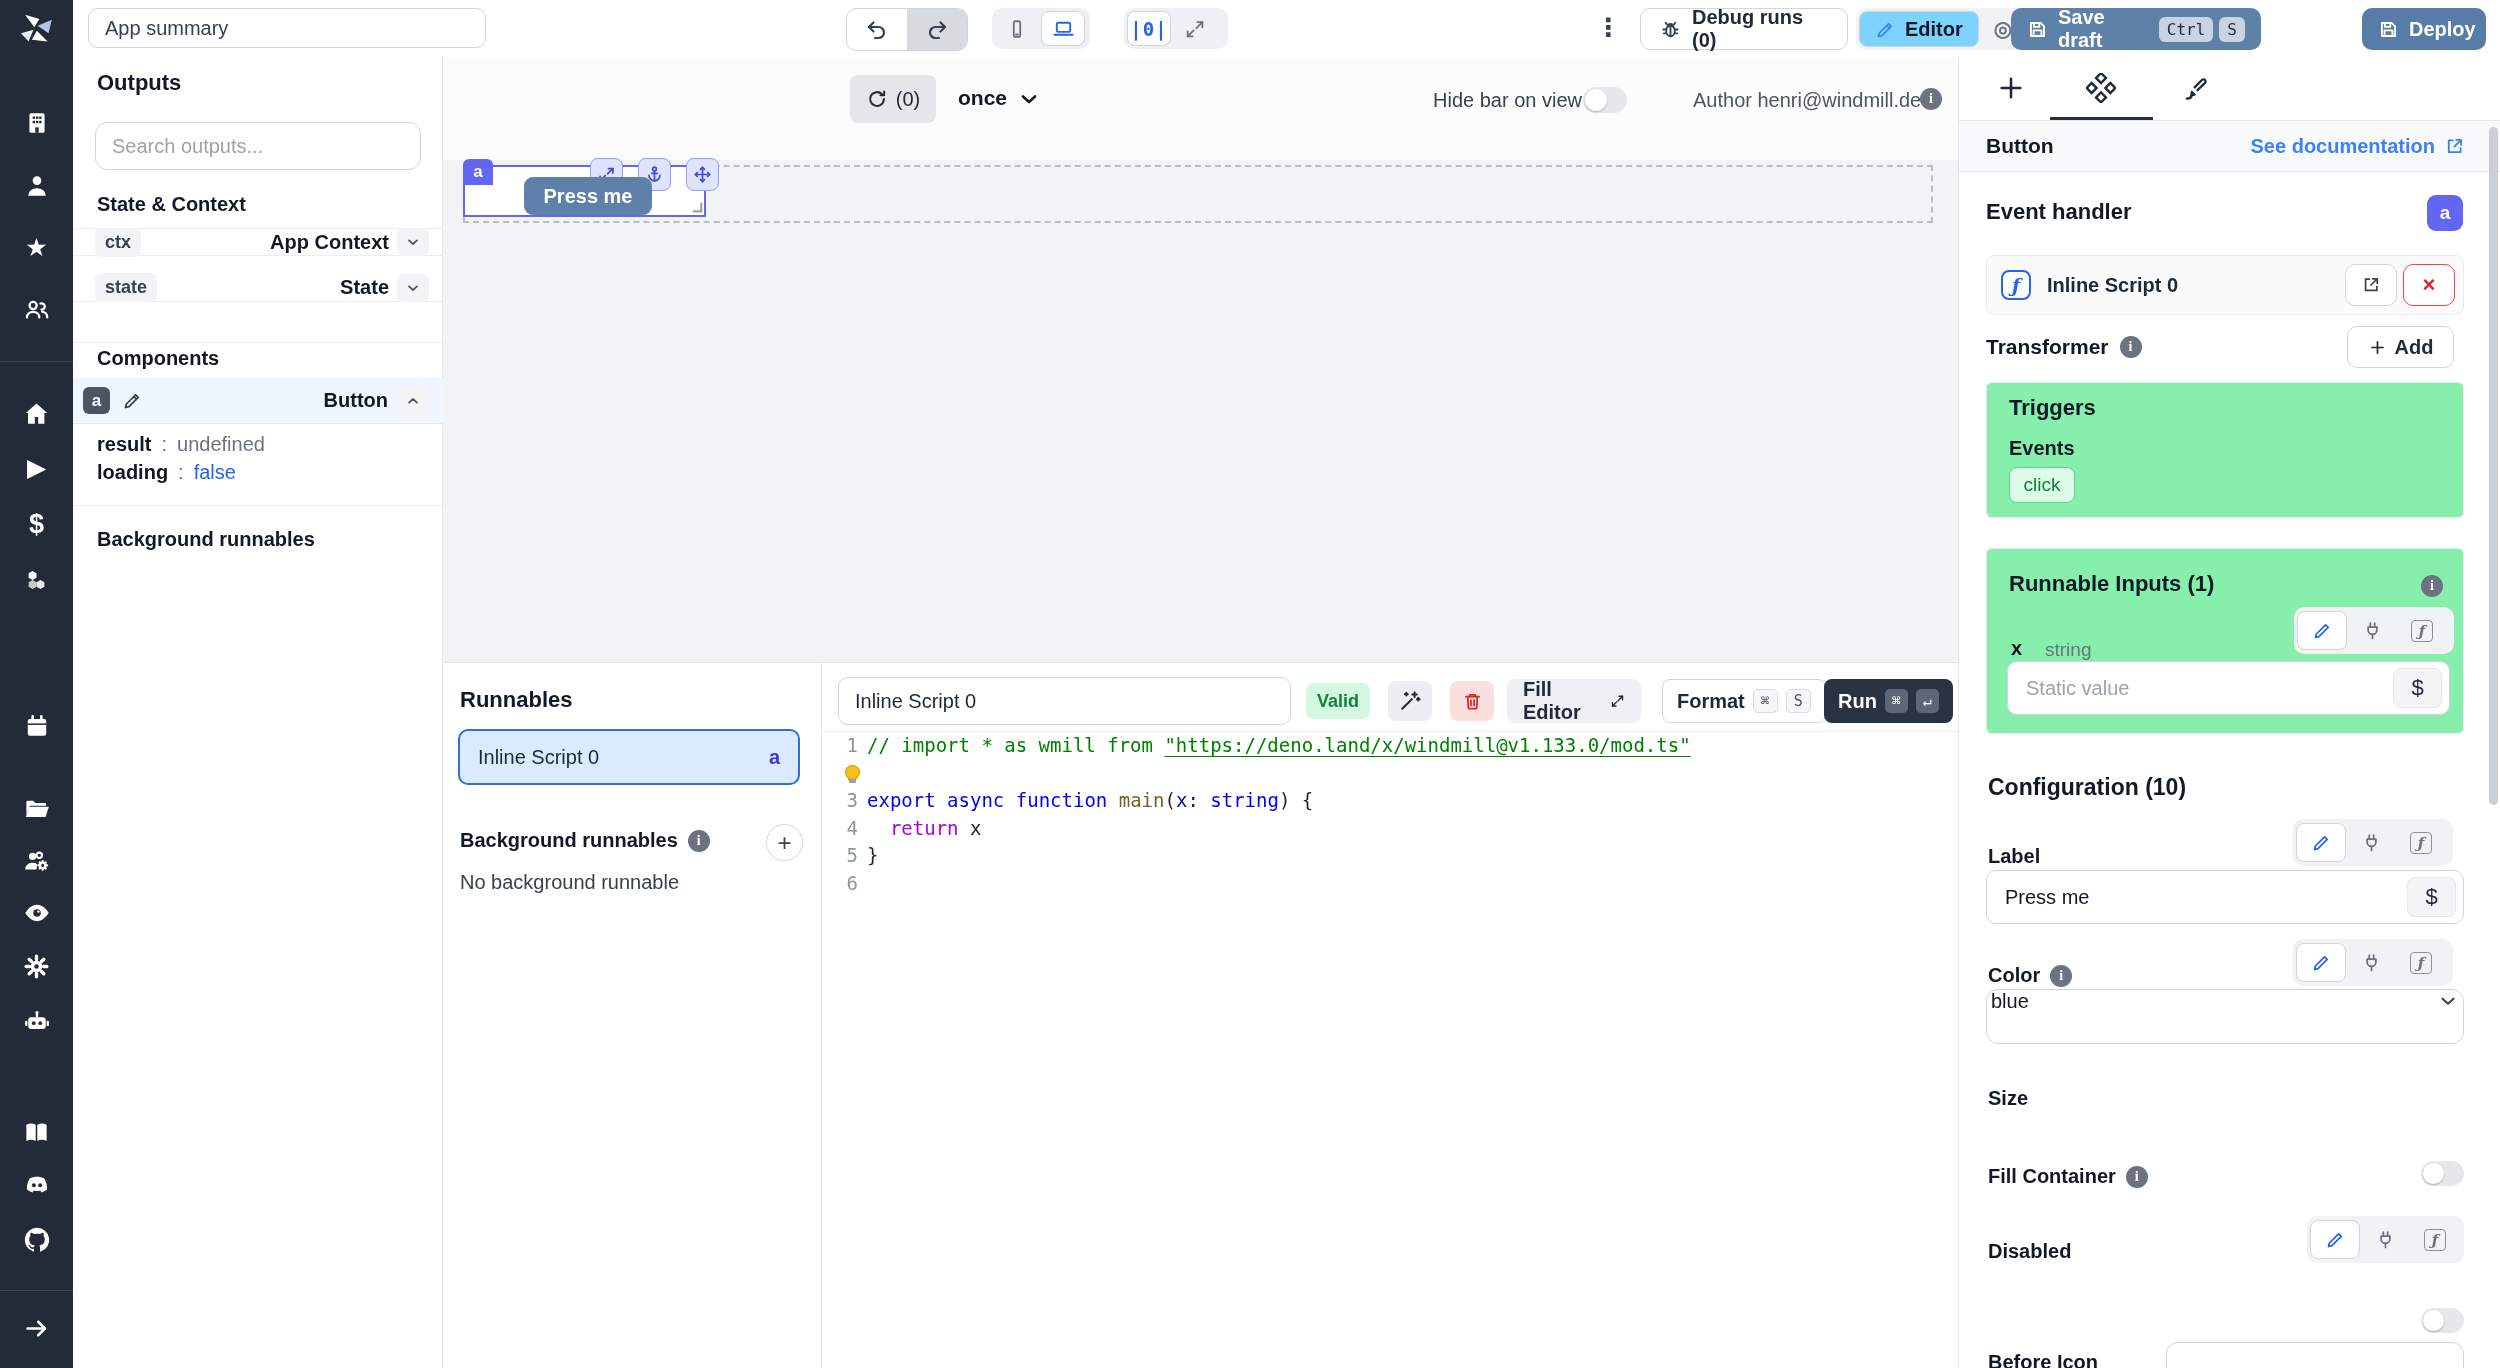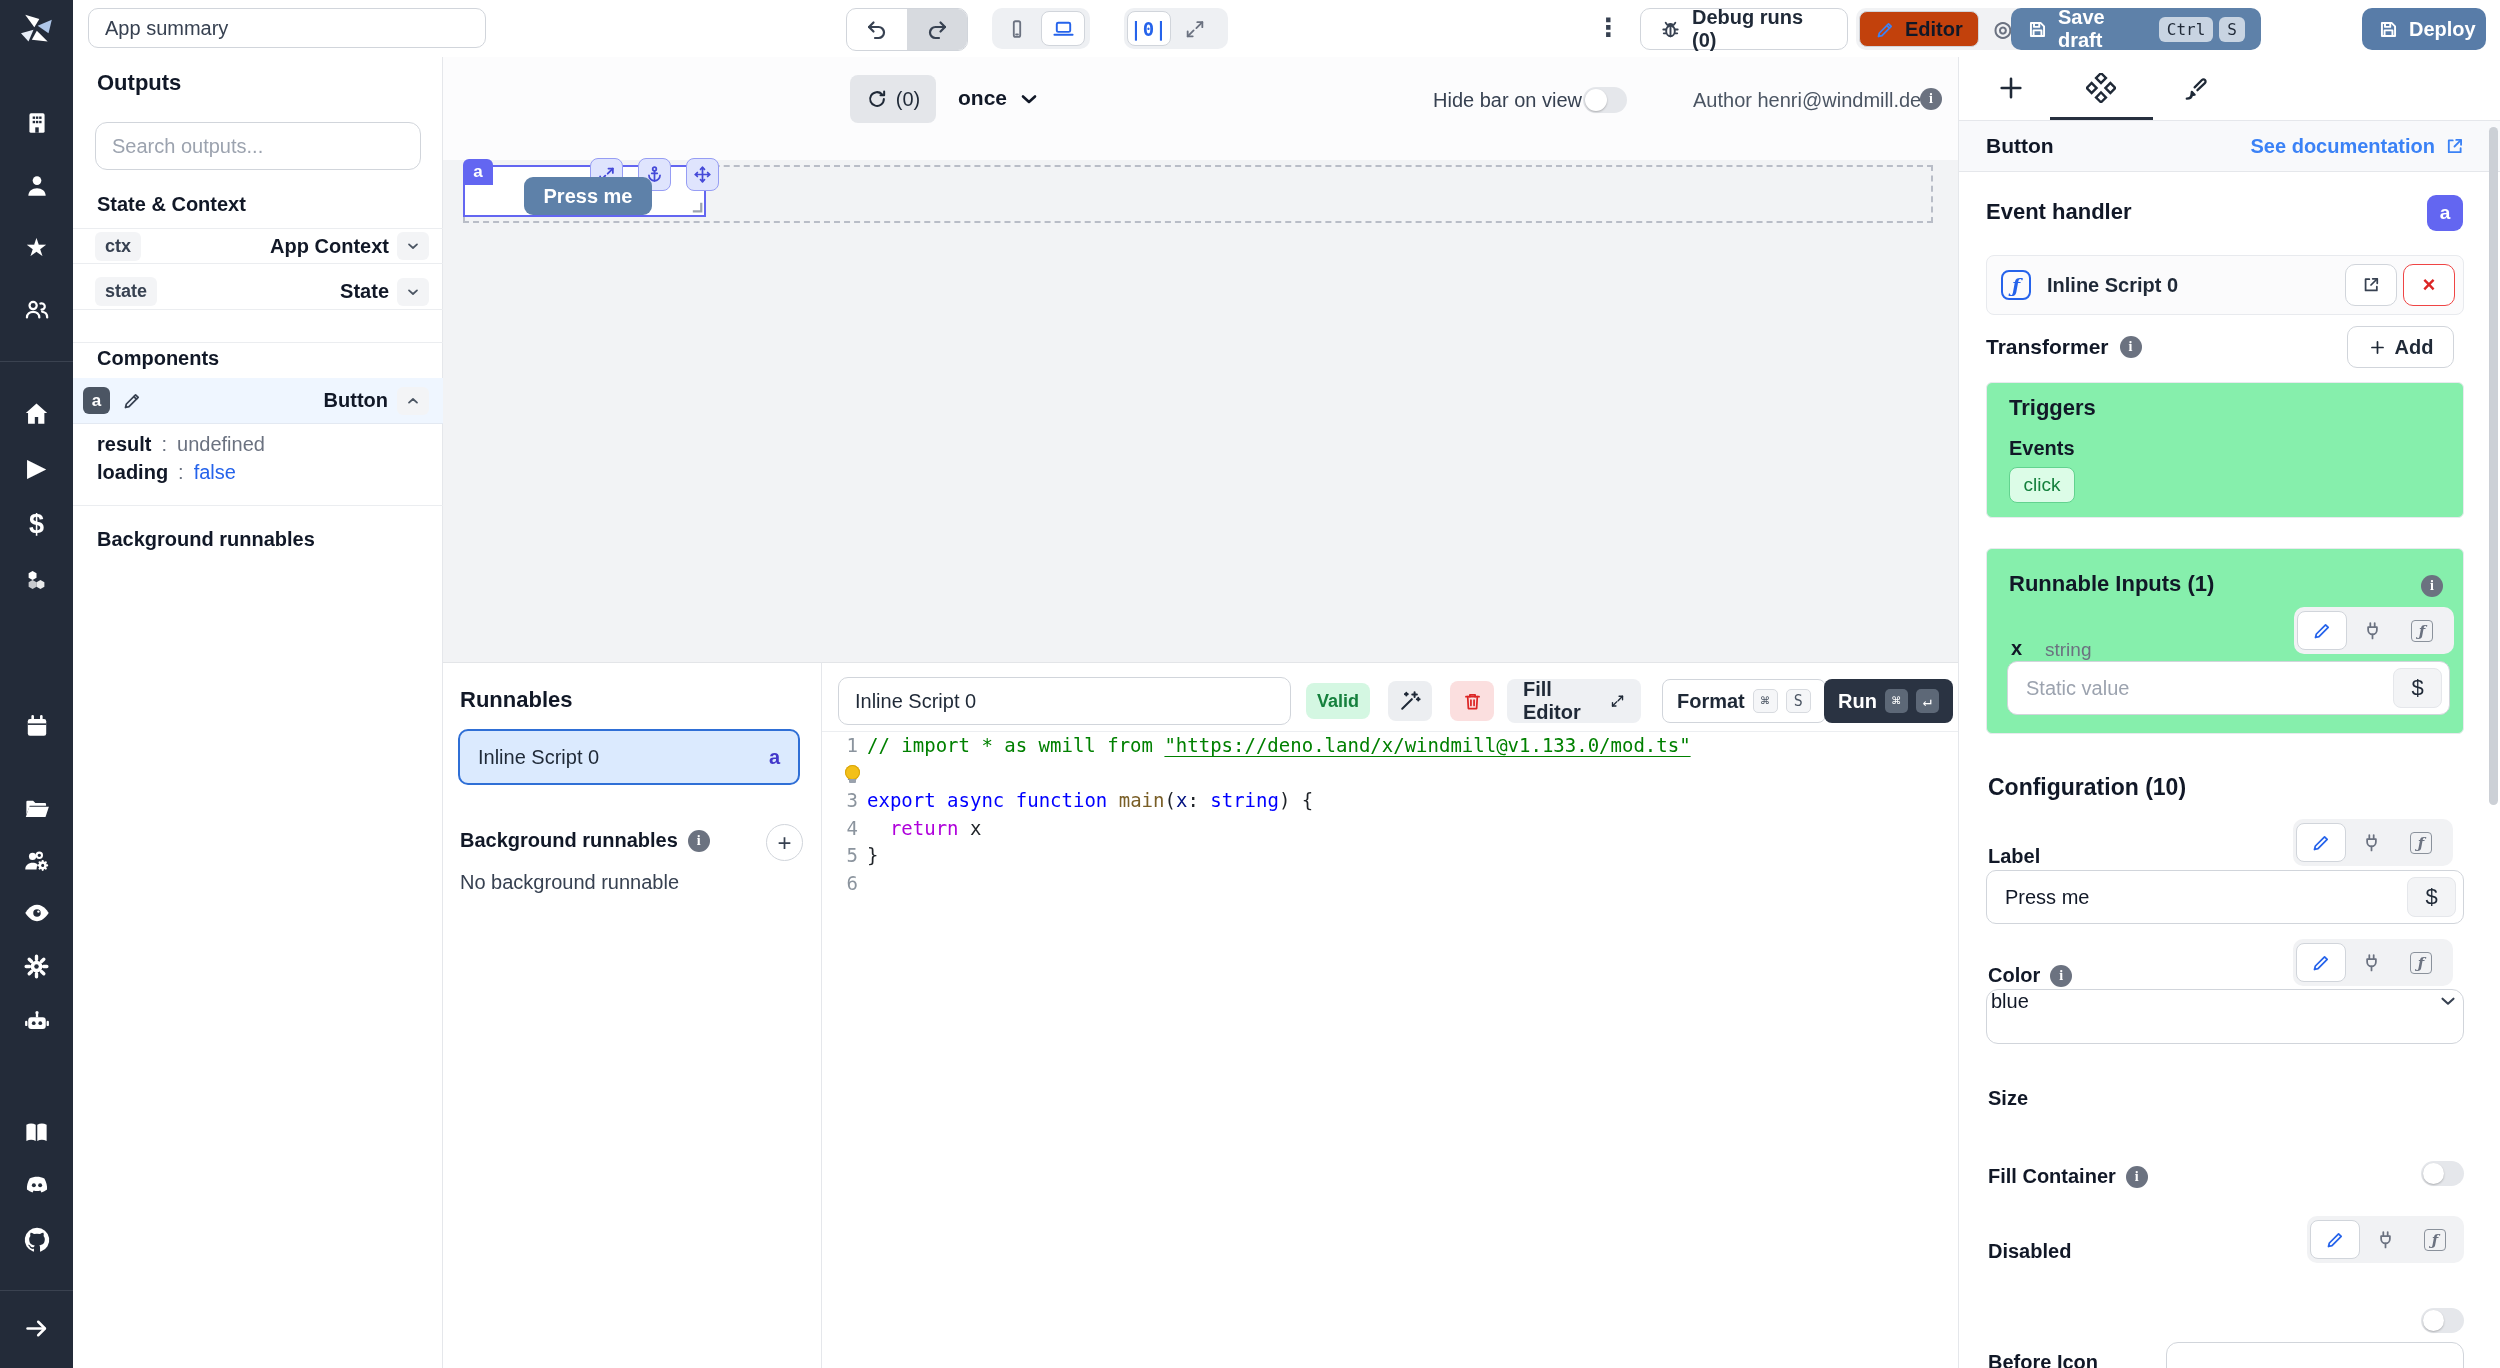--- a/index.html
+++ b/index.html
@@ -13,37 +13,37 @@
   .undo-cell{flex:1;display:flex;align-items:center;justify-content:center;color:#374151;}
   .undo-cell.pressed{background:#d7dadf;}
   .seg-tool{position:absolute;top:8px;height:41px;background:#eef0f3;border-radius:10px;display:flex;align-items:center;padding:0 3px;box-sizing:border-box;gap:2px;}
   .seg-tool .cell{width:44px;height:35px;display:flex;align-items:center;justify-content:center;color:#6b7280;border-radius:8px;}
   .seg-tool .cell.active{background:#fff;border:1px solid #d1d5db;color:#2563eb;box-sizing:border-box;}
   .spacing-glyph{font:bold 19px "DejaVu Sans Mono",monospace;color:#2563eb;letter-spacing:1px;}
   .kebab{position:absolute;left:1523px;top:9px;font:bold 25px "DejaVu Sans",sans-serif;color:#374151;line-height:38px;}
   .tb-btn{position:absolute;top:8px;height:42px;border:1px solid #d1d5db;border-radius:10px;background:#fff;display:flex;align-items:center;gap:10px;padding:0 18px;box-sizing:border-box;font-size:20px;font-weight:600;color:#1f2937;}
   .editor-seg{position:absolute;left:1783px;top:8px;height:42px;background:#f1f2f4;border-radius:10px;display:flex;align-items:center;padding:3px;box-sizing:border-box;}
   .editor-seg .pill{height:36px;display:flex;align-items:center;gap:9px;padding:0 15px;border-radius:8px;font-size:20px;font-weight:600;color:#111827;}
-  .editor-seg .pill.on{background:#c2410c;border:1px solid #d1d5db;box-sizing:border-box;}
+  .editor-seg .pill.on{background:#7dd3fc;border:1px solid #d1d5db;box-sizing:border-box;}
   .editor-seg .pill .prev-ic{font-size:21px;color:#6b7280;}
   .blue-btn{position:absolute;top:8px;height:42px;border-radius:10px;background:#5e81a9;color:#fff;display:flex;align-items:center;gap:10px;padding:0 16px;box-sizing:border-box;font-size:20px;font-weight:700;}
   .kbd{background:#c8d4e2;color:#1f2937;border-radius:6px;font:16px "DejaVu Sans Mono",monospace;padding:3px 8px;}
   
   .rail{position:absolute;left:0;top:0;width:73px;height:1368px;background:#232b39;}
   .rail-logo{position:absolute;left:16px;top:9px;width:40px;height:40px;}
   .rail-ic{position:absolute;left:50%;transform:translateX(-50%);width:28px;height:28px;color:#fff;display:flex;align-items:center;justify-content:center;}
   .rail-div{position:absolute;left:0;width:73px;height:0;border-top:1px solid #3a4250;}
   .rail-char{font-size:25px;color:#fff;line-height:28px;}
   
   .outputs{position:absolute;left:73px;top:57px;width:370px;height:1311px;background:#fff;border-right:1px solid #e5e7eb;box-sizing:border-box;}
   .panel-title{font-size:22px;font-weight:700;color:#111827;}
   .search-input{position:absolute;left:22px;top:65px;width:326px;height:48px;border:1px solid #d1d5db;border-radius:12px;box-sizing:border-box;font-size:20px;padding:0 16px;color:#374151;outline:none;}
   .search-input::placeholder{color:#9ca3af;}
   .sec-h{font-size:20px;font-weight:700;color:#111827;}
-  .out-row{position:absolute;left:0;width:370px;height:36px;border-bottom:1px solid #ebedf0;display:flex;align-items:center;padding:0 14px 0 22px;box-sizing:border-box;}
+  .out-row{position:absolute;left:0;width:370px;height:28px;border-bottom:1px solid #ebedf0;display:flex;align-items:center;padding:0 14px 0 22px;box-sizing:border-box;}
   .key-chip{background:#f3f4f6;border-radius:6px;padding:4px 10px;font-size:18px;font-weight:600;color:#374151;}
   .out-row .right{margin-left:auto;display:flex;align-items:center;gap:8px;}
   .type-lab{font-size:20px;font-weight:700;color:#111827;}
   .chev-box{width:32px;height:28px;background:#f3f4f6;border-radius:6px;display:flex;align-items:center;justify-content:center;color:#4b5563;}
   .comp-row{position:absolute;left:0;width:370px;height:46px;background:#eff6ff;border-bottom:1px solid #e3e9f2;display:flex;align-items:center;gap:12px;padding:0 14px 0 10px;box-sizing:border-box;}
   .a-badge-dark{width:27px;height:27px;background:#4b5563;border-radius:6px;color:#fff;font-size:17px;font-weight:700;display:flex;align-items:center;justify-content:center;}
   .prop-line{position:absolute;left:24px;font-size:20px;display:flex;gap:10px;align-items:baseline;}
   .prop-line .k{font-weight:700;color:#111827;}
   .prop-line .sep{color:#6b7280;}
   .val-gray{color:#6b7280;}

